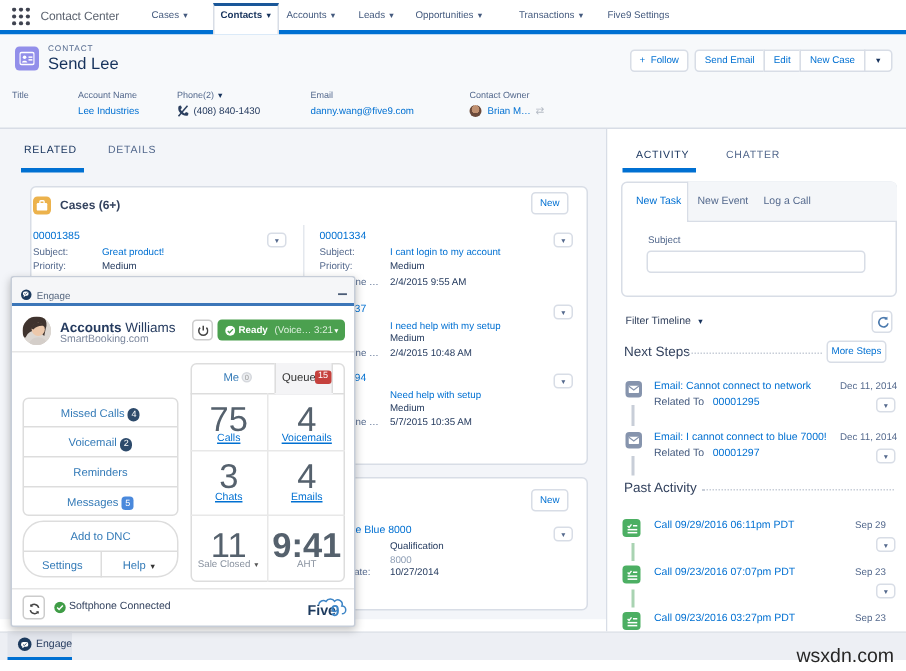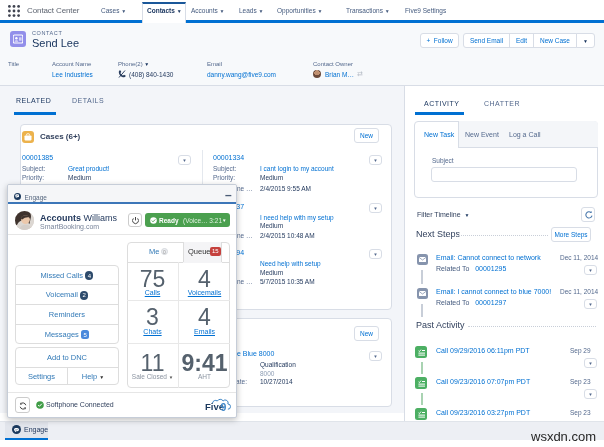--- a/index.html
+++ b/index.html
@@ -274,21 +274,21 @@
   <div class="abs" style="left:0;top:49px;width:228px;height:1px;background:#e6e6e6;"></div>
 
 
   <div class="abs" style="left:7px;top:79.5px;width:104px;height:79px;border:1px solid #ddd;border-radius:4px;background:#fff;">
     <div style="height:19.7px;border-bottom:1px solid #ddd;text-align:center;font-size:7.5px;color:#337ab7;line-height:19.7px;">Missed Calls <span style="display:inline-block;background:#2d4a6b;color:#fff;border-radius:5px;font-size:6px;padding:0.5px 2.5px;line-height:8px;">4</span></div>
     <div style="height:19.7px;border-bottom:1px solid #ddd;text-align:center;font-size:7.5px;color:#337ab7;line-height:19.7px;">Voicemail <span style="display:inline-block;background:#2d4a6b;color:#fff;border-radius:5px;font-size:6px;padding:0.5px 2.5px;line-height:8px;">2</span></div>
     <div style="height:19.7px;border-bottom:1px solid #ddd;text-align:center;font-size:7.5px;color:#337ab7;line-height:19.7px;">Reminders</div>
     <div style="height:19.6px;text-align:center;font-size:7.5px;color:#337ab7;line-height:19.6px;">Messages <span style="display:inline-block;background:#4a89dc;color:#fff;border-radius:2.5px;font-size:6px;padding:0.5px 2.5px;line-height:8px;">5</span></div>
   </div>
 
-  <div class="abs" style="left:7px;top:162px;width:104px;height:38px;border:1px solid #ddd;border-radius:4px;background:#fff;">
+  <div class="abs" style="left:7px;top:162px;width:104px;height:38px;border:1px solid #ddd;border-radius:14px;background:#fff;">
     <div style="height:20px;border-bottom:1px solid #ddd;text-align:center;font-size:7.5px;color:#337ab7;line-height:20px;">Add to DNC</div>
     <div style="height:17px;display:flex;">
       <div style="width:53px;border-right:1px solid #ddd;text-align:center;font-size:7.5px;color:#337ab7;line-height:17px;">Settings</div>
       <div style="width:51px;text-align:center;font-size:7.5px;color:#337ab7;line-height:17px;">Help <span style="font-size:5px;color:#333;">▼</span></div>
     </div>
   </div>
 
   <div class="abs" style="left:119px;top:57px;width:103px;height:146px;border:1px solid #ddd;border-radius:4px;background:#fff;"></div>
   <div class="abs" style="left:175px;top:57px;width:39px;height:21px;background:#f4f4f6;border-left:1px solid #ddd;border-right:1px solid #ddd;"></div>
   <div class="abs" style="left:119px;top:77px;width:103px;height:1px;background:#ddd;"></div>

